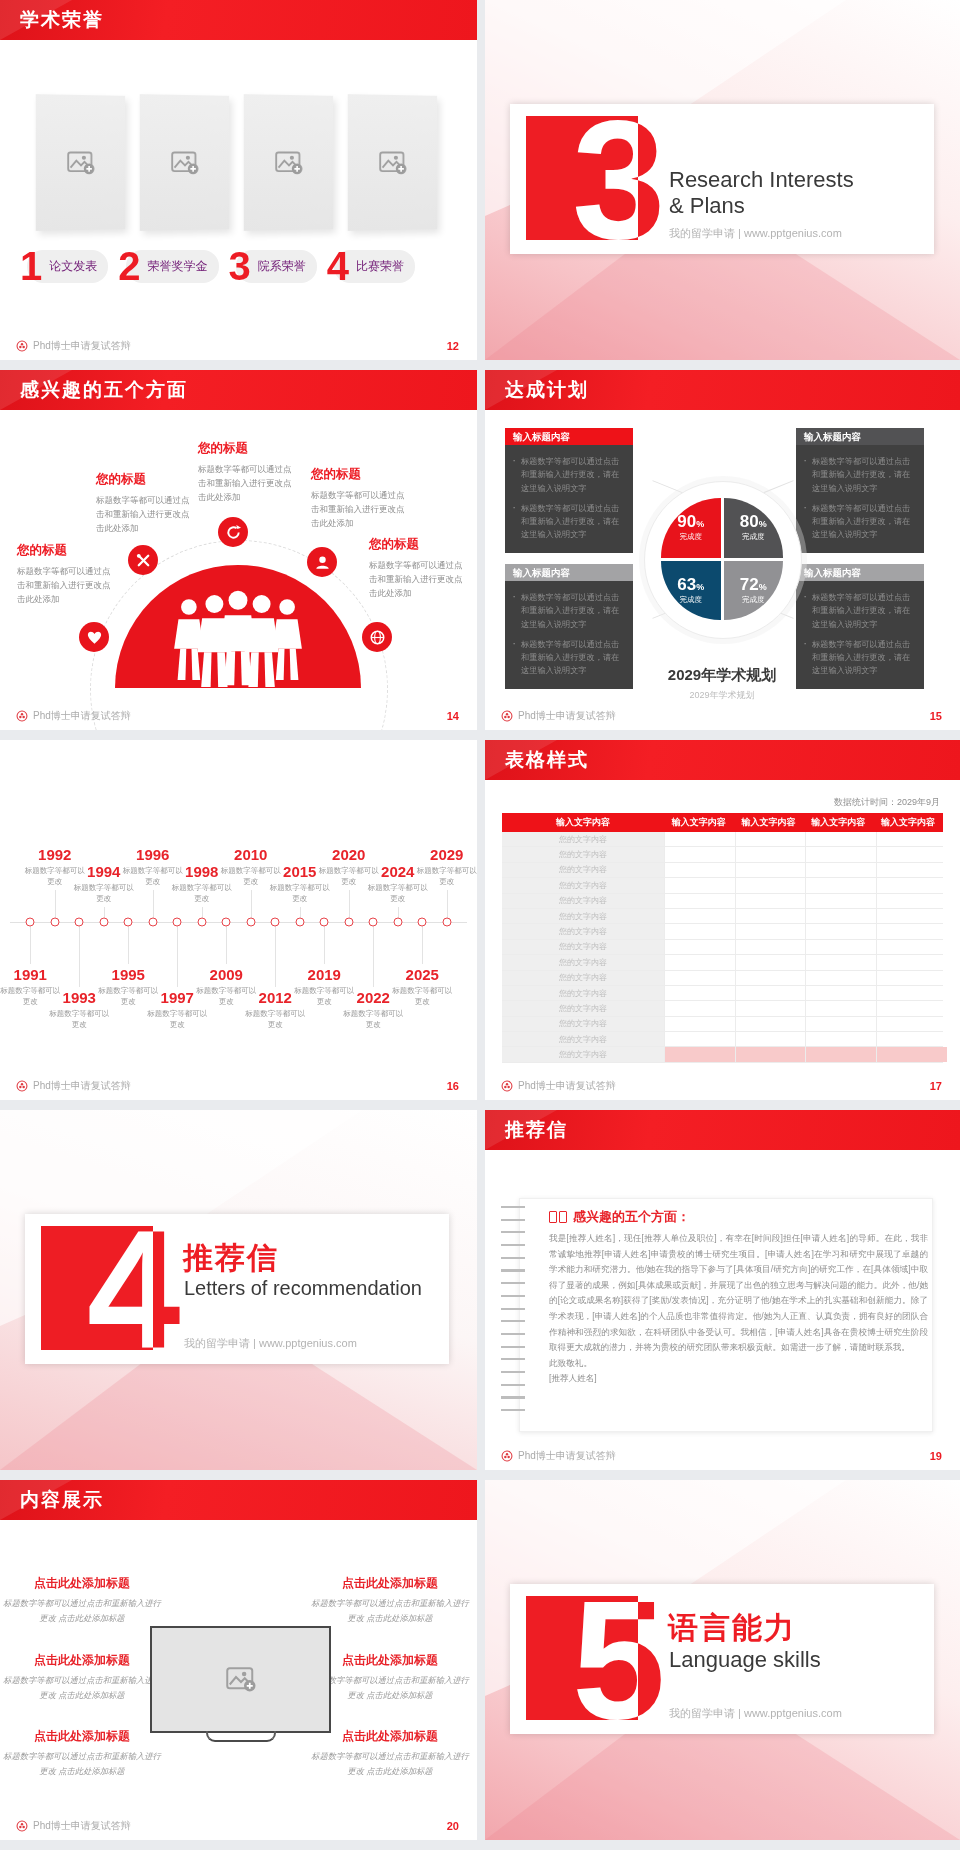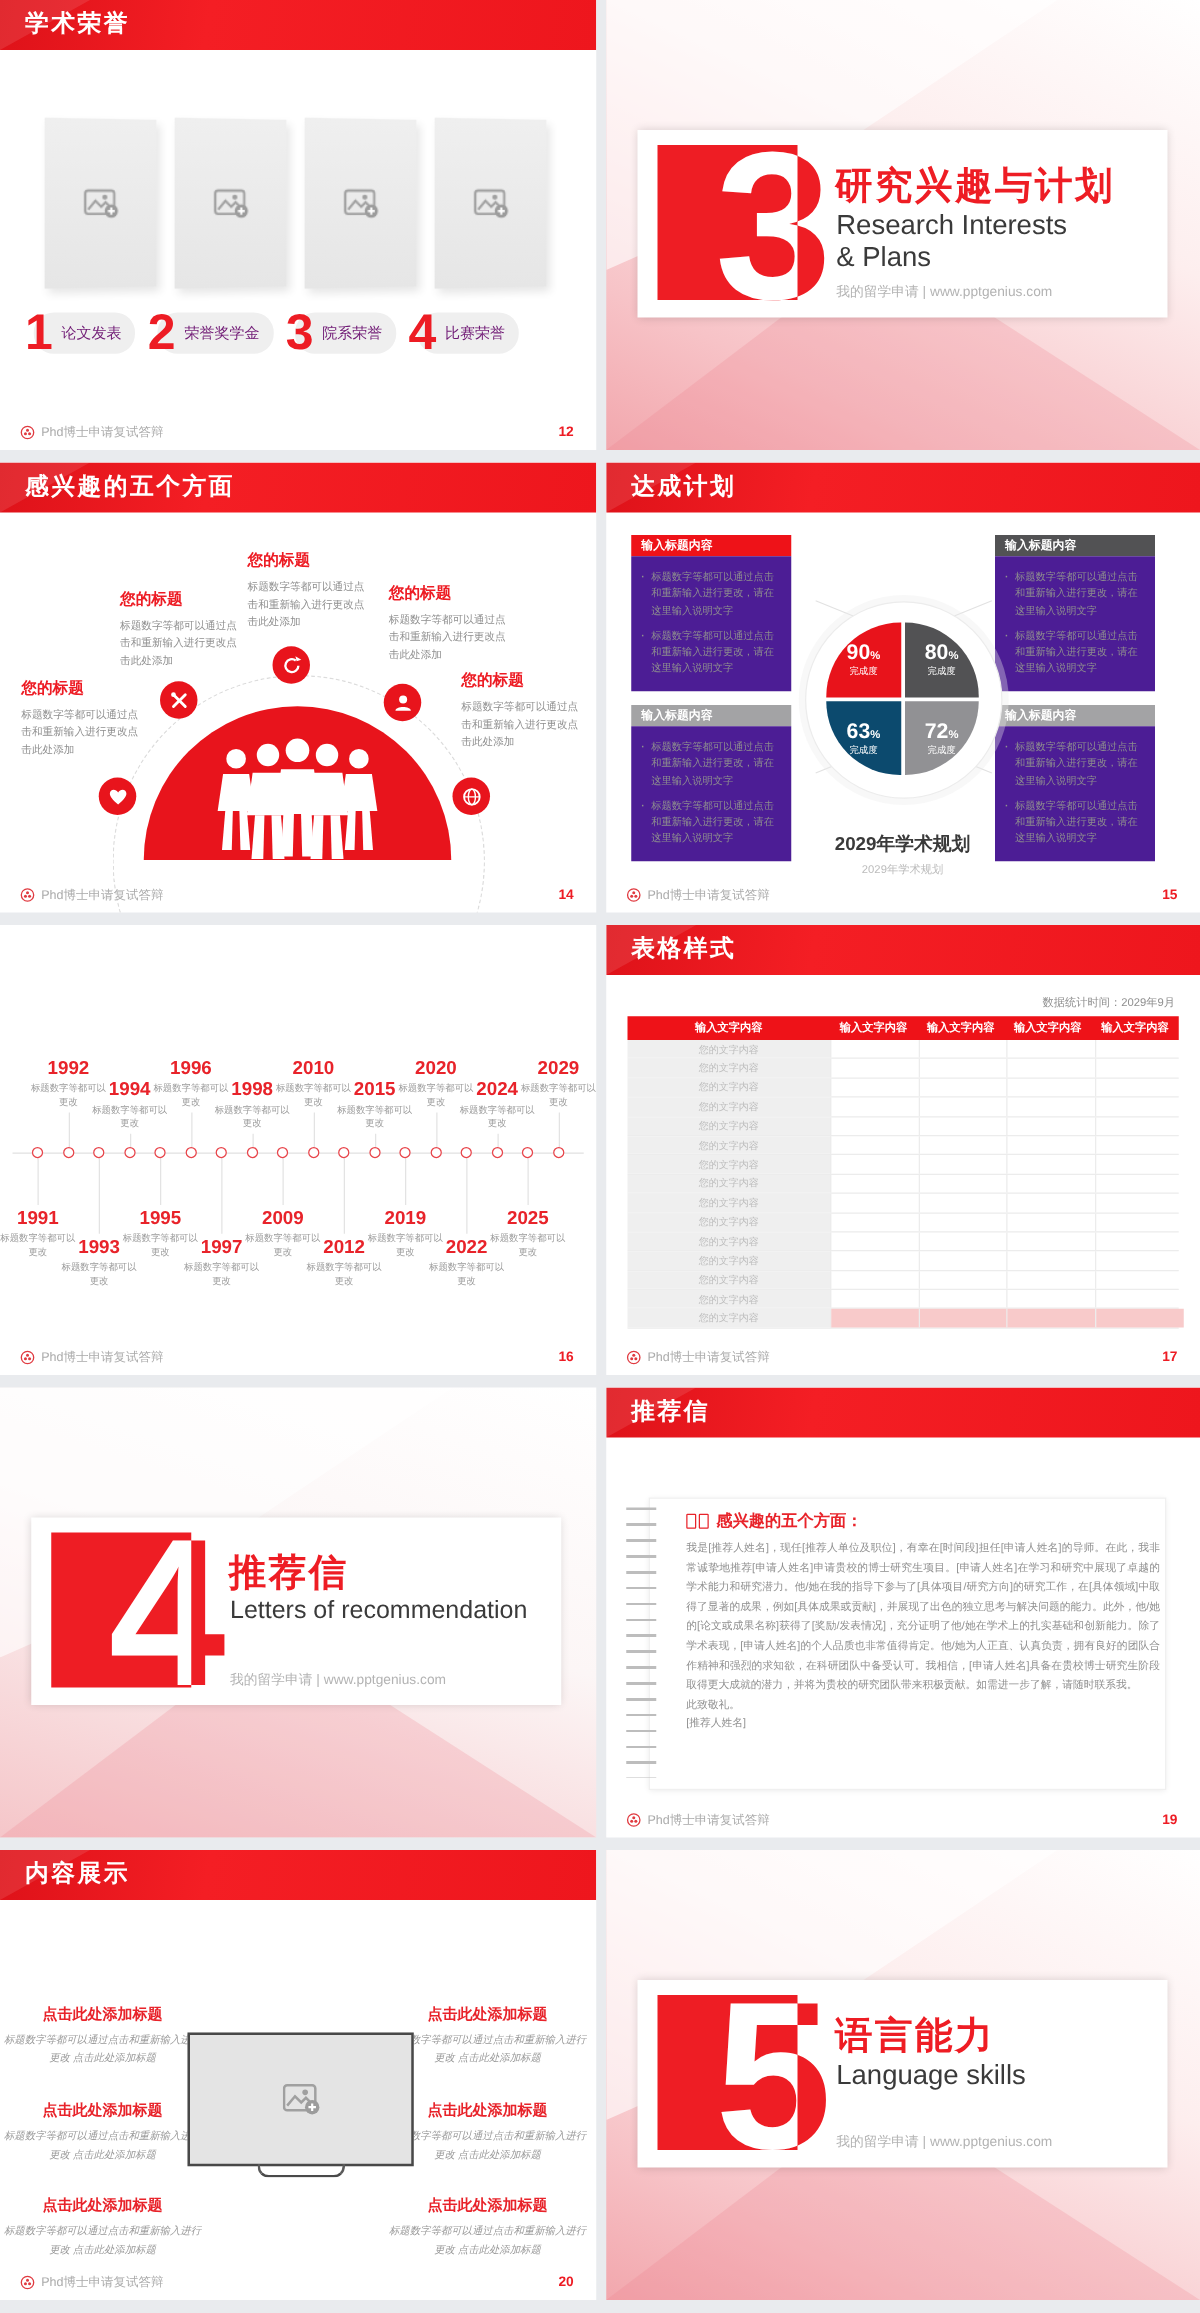--- a/index.html
+++ b/index.html
@@ -60,21 +60,21 @@
   .semi{position:absolute;left:115px;top:195px;width:246px;height:123px;
     border-radius:246px 246px 0 0;background:#e8141c;}
   .people{position:absolute;left:153px;top:218px;width:170px;height:100px;}
   .ico{position:absolute;width:30px;height:30px;border-radius:50%;background:#e8141c;
     display:flex;align-items:center;justify-content:center;}
   .ico svg{width:17px;height:17px;}
   
   .pbox{position:absolute;width:128px;}
   .pbox .ph{height:17px;line-height:17px;color:#fff;font-size:9.5px;font-weight:700;padding-left:8px;}
   .ph.red{background:#ee1218;}.ph.dark{background:#525254;}.ph.gray{background:#a3a3a5;}
-  .pbox ul{margin:0;padding:10px 7px 11px 16px;background:#4c1d95;list-style:none;}
+  .pbox ul{margin:0;padding:10px 7px 11px 16px;background:#404040;list-style:none;}
   .pbox li{font-size:8.2px;line-height:1.62;color:#8e8e8e;position:relative;margin-bottom:7px;}
   .pbox li:last-child{margin-bottom:0;}
   .pbox li::before{content:"·";position:absolute;left:-8px;font-weight:700;}
   .btl{left:20px;top:58px;}.btr{left:311px;top:58px;}.bbl{left:20px;top:194px;}.bbr{left:311px;top:194px;}
   .ring{position:absolute;left:159px;top:111px;width:156px;height:156px;border-radius:50%;
     background:#fff;border:1px solid #ececec;box-shadow:0 0 0 5px rgba(236,236,236,.35);}
   .pie{position:absolute;left:176px;top:128px;width:122px;height:122px;display:grid;
     grid-template-columns:1fr 1fr;grid-template-rows:1fr 1fr;gap:3px;}
   .q{display:flex;flex-direction:column;align-items:center;justify-content:center;color:#fff;}
   .q1{border-radius:100% 0 0 0;background:#e8131b;}
@@ -122,21 +122,21 @@
     background:repeating-linear-gradient(to bottom,#bdbdbd 0 2px,transparent 2px 12.7px);}
   .salut{position:absolute;left:64px;top:98px;display:flex;align-items:center;gap:6px;
     font-size:13px;font-weight:800;color:#e8232a;}
   .bicon{display:inline-flex;gap:2px;}
   .bicon i{width:6px;height:10px;border:1.5px solid #e8232a;border-radius:1px;}
   .lbody{position:absolute;left:64px;top:121px;width:379px;font-size:8.6px;color:#8f8f8f;
     line-height:15.6px;text-align:justify;}
   .lline{font-size:8.6px;color:#8f8f8f;line-height:15.6px;}
   
   .blk{position:absolute;width:158px;text-align:center;}
-  .blk .bt{font-size:12px;font-weight:800;color:#e8232a;margin-top:28px;}
+  .blk .bt{font-size:12px;font-weight:800;color:#e8232a;}
   .blk .bb{font-size:8.3px;color:#9a9a9a;line-height:1.85;margin-top:4px;font-style:italic;}
   .blk.l1{left:3px;top:95px;}.blk.l2{left:3px;top:172px;}.blk.l3{left:3px;top:248px;}
   .blk.r1{left:311px;top:95px;}.blk.r2{left:311px;top:172px;}.blk.r3{left:311px;top:248px;}
   .tv{position:absolute;left:150px;top:146px;width:177px;height:103px;border:2px solid #484848;
     background:#e4e4e4;display:flex;align-items:center;justify-content:center;}
   .tv svg{width:30px;height:25px;}
   .tvstand{position:absolute;left:206px;top:251px;width:66px;height:9px;
     border-left:2px solid #5a5a5a;border-right:2px solid #5a5a5a;border-bottom:2px solid #4a4a4a;
     border-radius:0 0 9px 9px;}
 </style>
@@ -282,21 +282,20 @@
 </div>
 
 <div class="slide right divider" style="top:0">
   <div class="d-card">
     <div class="bignum">
       <span class="num">3</span>
       <div class="clip">
           <span class="num">3</span>
         </div>
     </div>
-    <div class="d-cn">研究兴趣与计划</div>
     <div class="d-en">Research Interests
 &amp; Plans</div>
     <div class="d-tag">我的留学申请 | www.pptgenius.com</div>
   </div>
 </div>
 
 <div class="slide" style="left:0;top:370px">
   <div class="titlebar">
     <span class="t">感兴趣的五个方面</span>
   </div>

